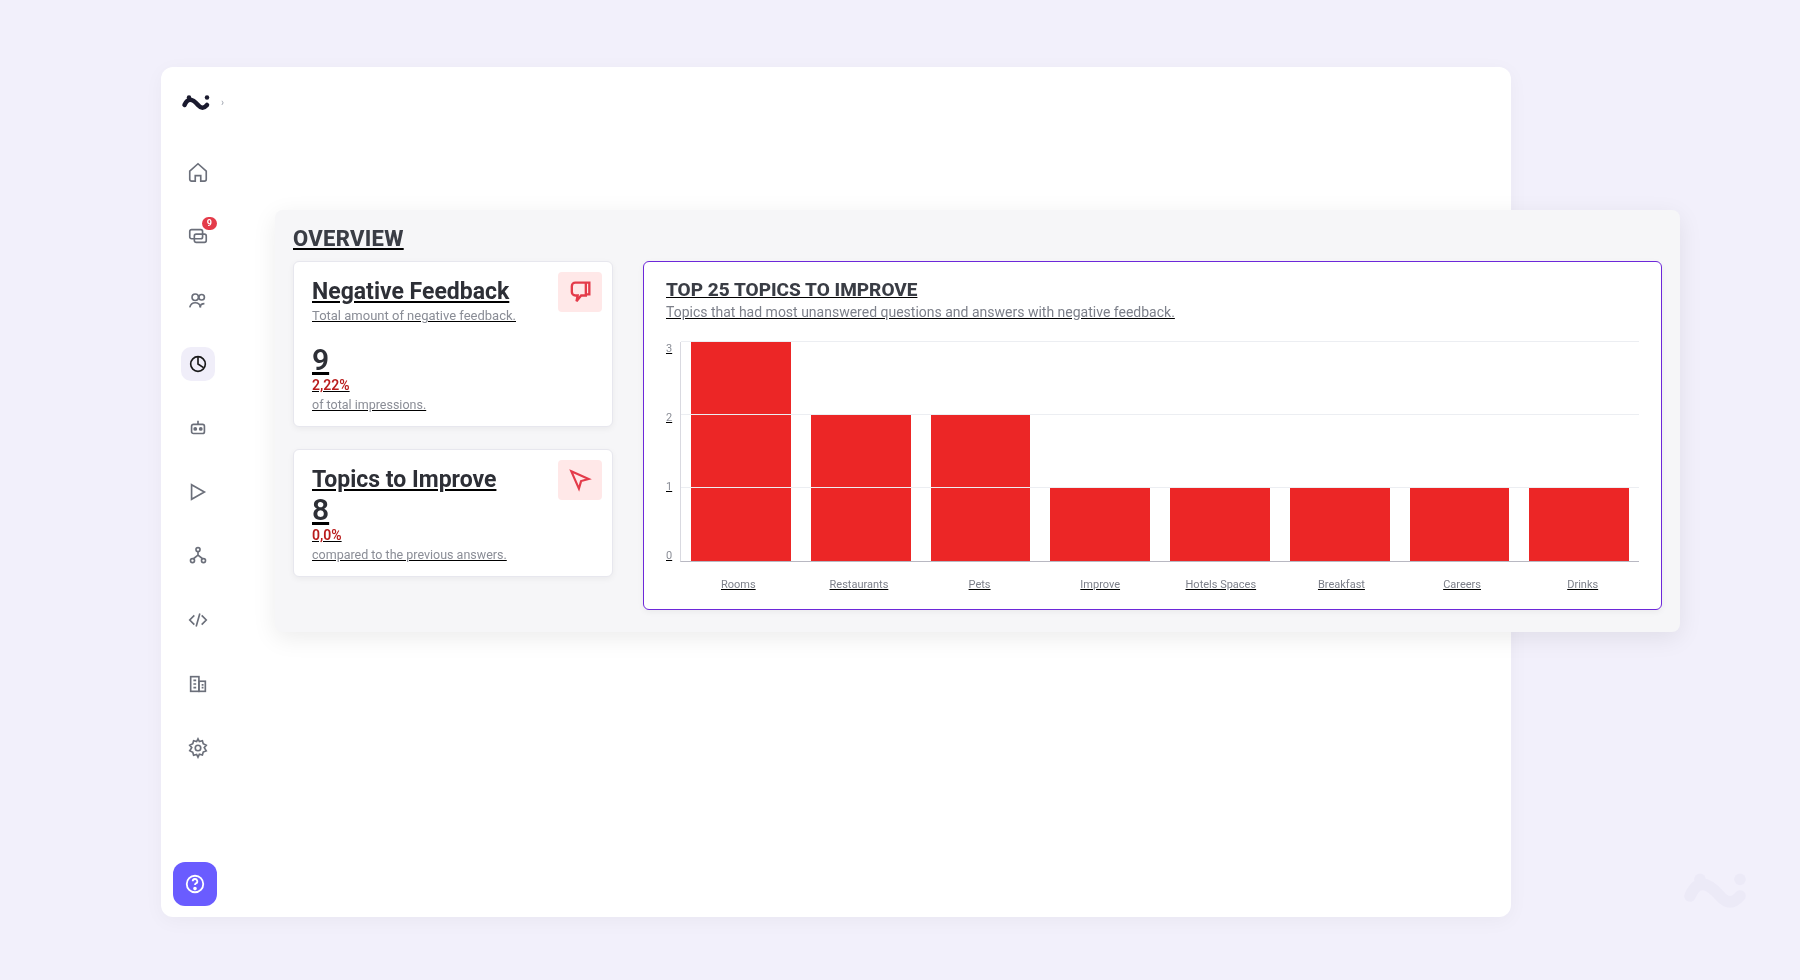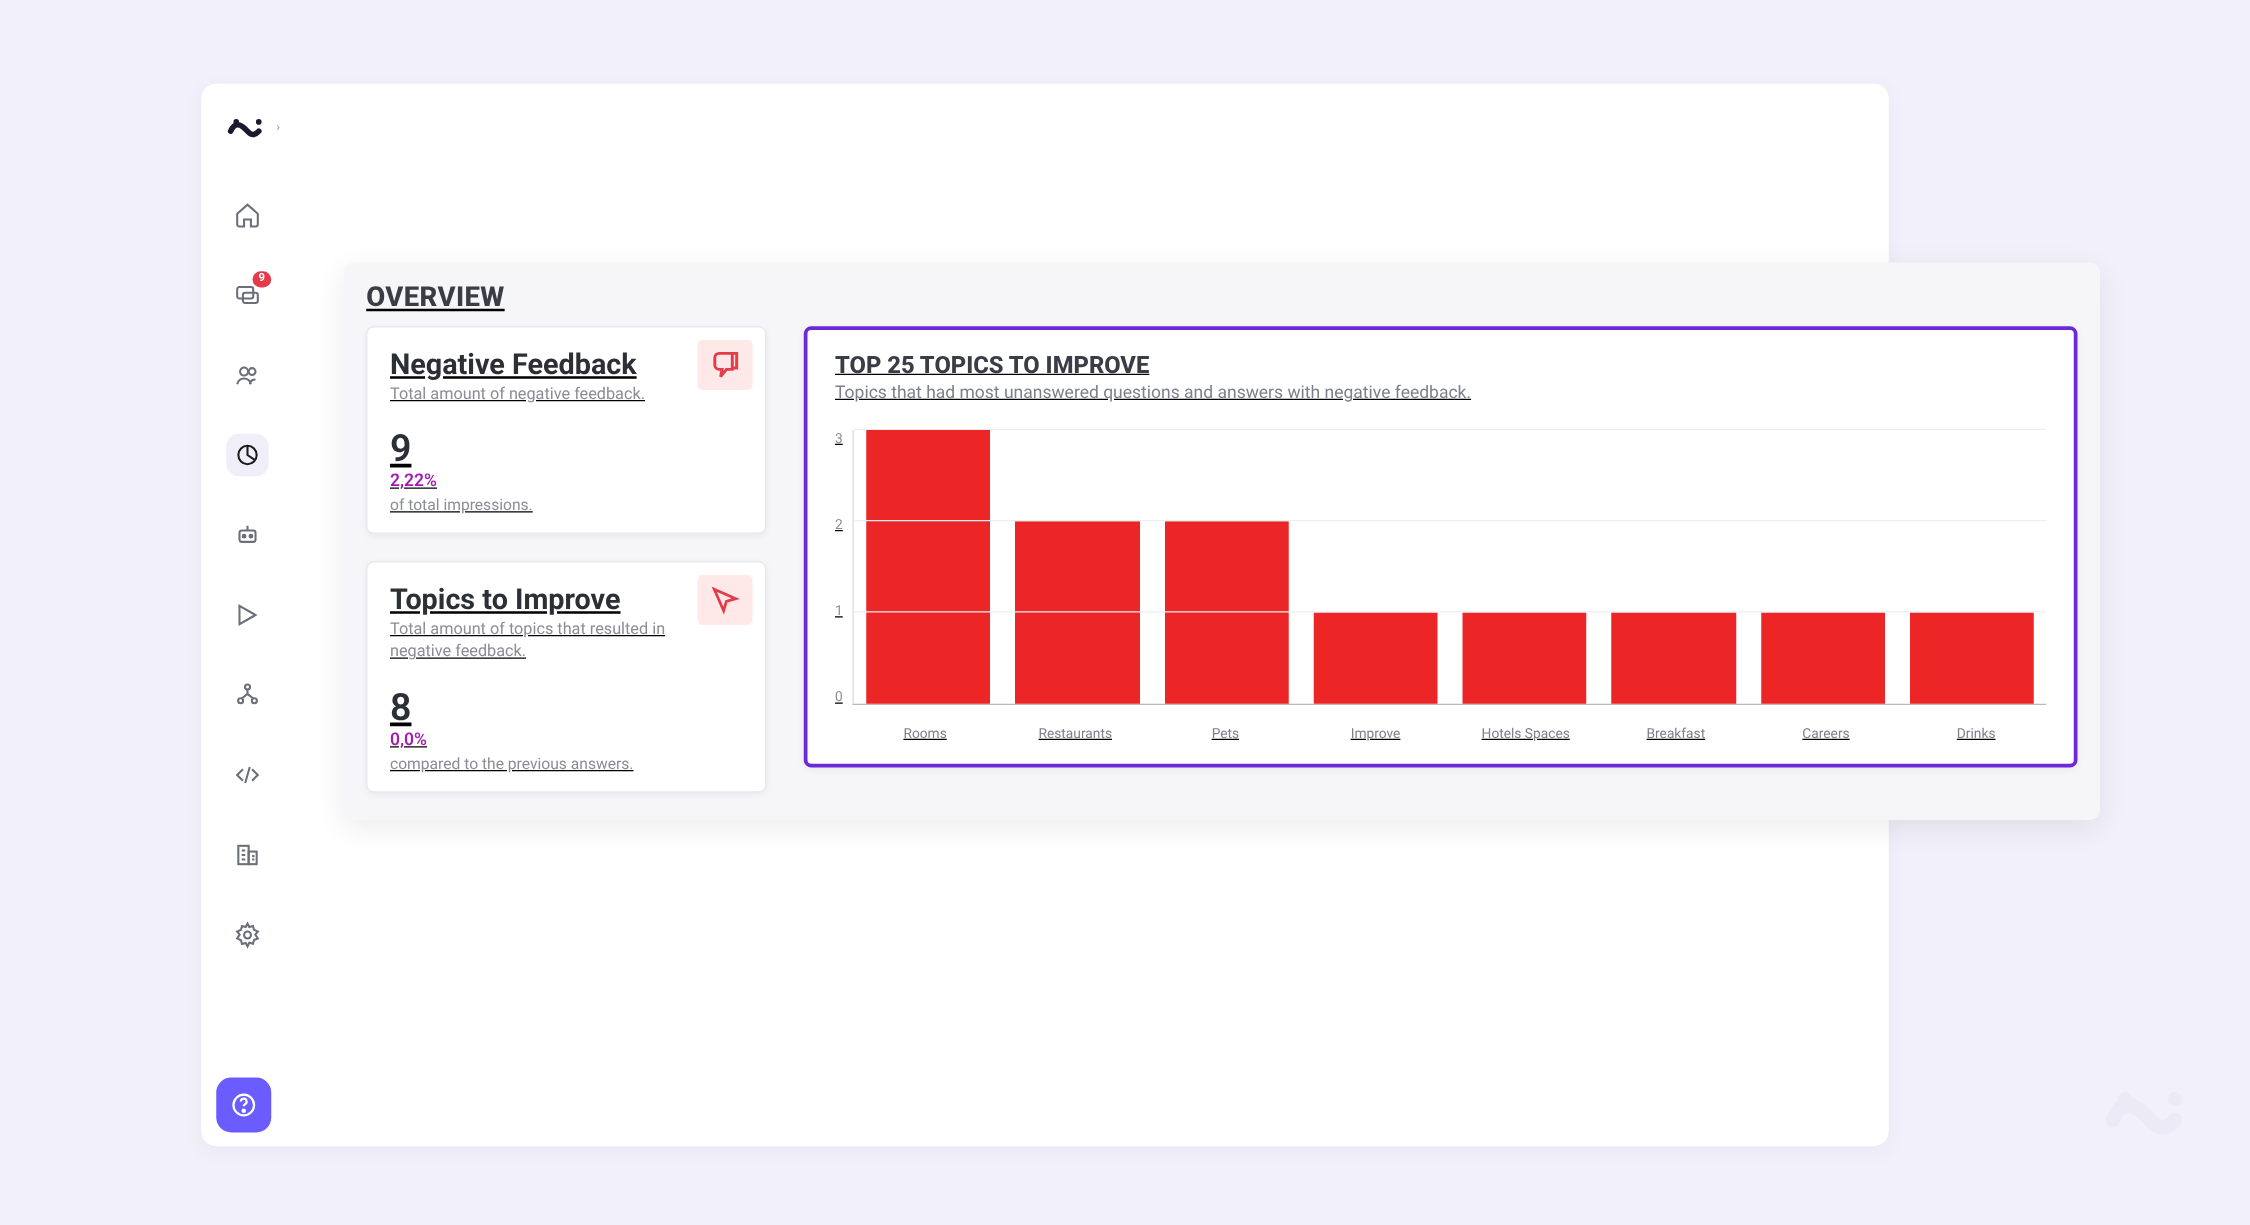--- a/index.html
+++ b/index.html
@@ -154,33 +154,33 @@
     max-width: 230px;
   }
   .stat-value {
     font-size:30px;
     font-weight:600;
     color:#2d2f36;
     line-height:1;
   }
   .stat-pct {
     font-size:14px;
-    color:#a21caf;
+    color:#b91c1c;
     font-weight:600;
     margin-top:2px;
   }
   .stat-note {
     font-size:12.5px;
     color:#8a8d96;
     margin-top:4px;
   }
 
   .chart-card {
     background:#ffffff;
-    border:3px solid #6d28d9;
+    border:1px solid #6d28d9;
     border-radius:6px;
     padding:16px 22px 18px 22px;
     box-shadow: 0 2px 6px rgba(0,0,0,0.05);
     flex: 1;
   }
   .chart-title {
     font-size:19px;
     font-weight:800;
     color:#3a3d45;
   }
@@ -368,21 +368,20 @@
         <div class="stat-note">of total impressions.</div>
       </div>
 
       <div class="stat-card">
         <div class="icon-badge">
           <svg width="26" height="26" viewBox="0 0 24 24" fill="none" stroke="currentColor" stroke-width="2">
               <path d="M4 4l16 7-7 2-2 7z"></path>
             </svg>
         </div>
         <div class="stat-title">Topics to Improve</div>
-        <div class="stat-sub">Total amount of topics that resulted in negative feedback.</div>
         <div class="stat-value">8</div>
         <div class="stat-pct">0,0%</div>
         <div class="stat-note">compared to the previous answers.</div>
       </div>
 
     </div>
 
     <div class="chart-card">
       <div class="chart-title">TOP 25 TOPICS TO IMPROVE</div>
       <div class="chart-sub">Topics that had most unanswered questions and answers with negative feedback.</div>

